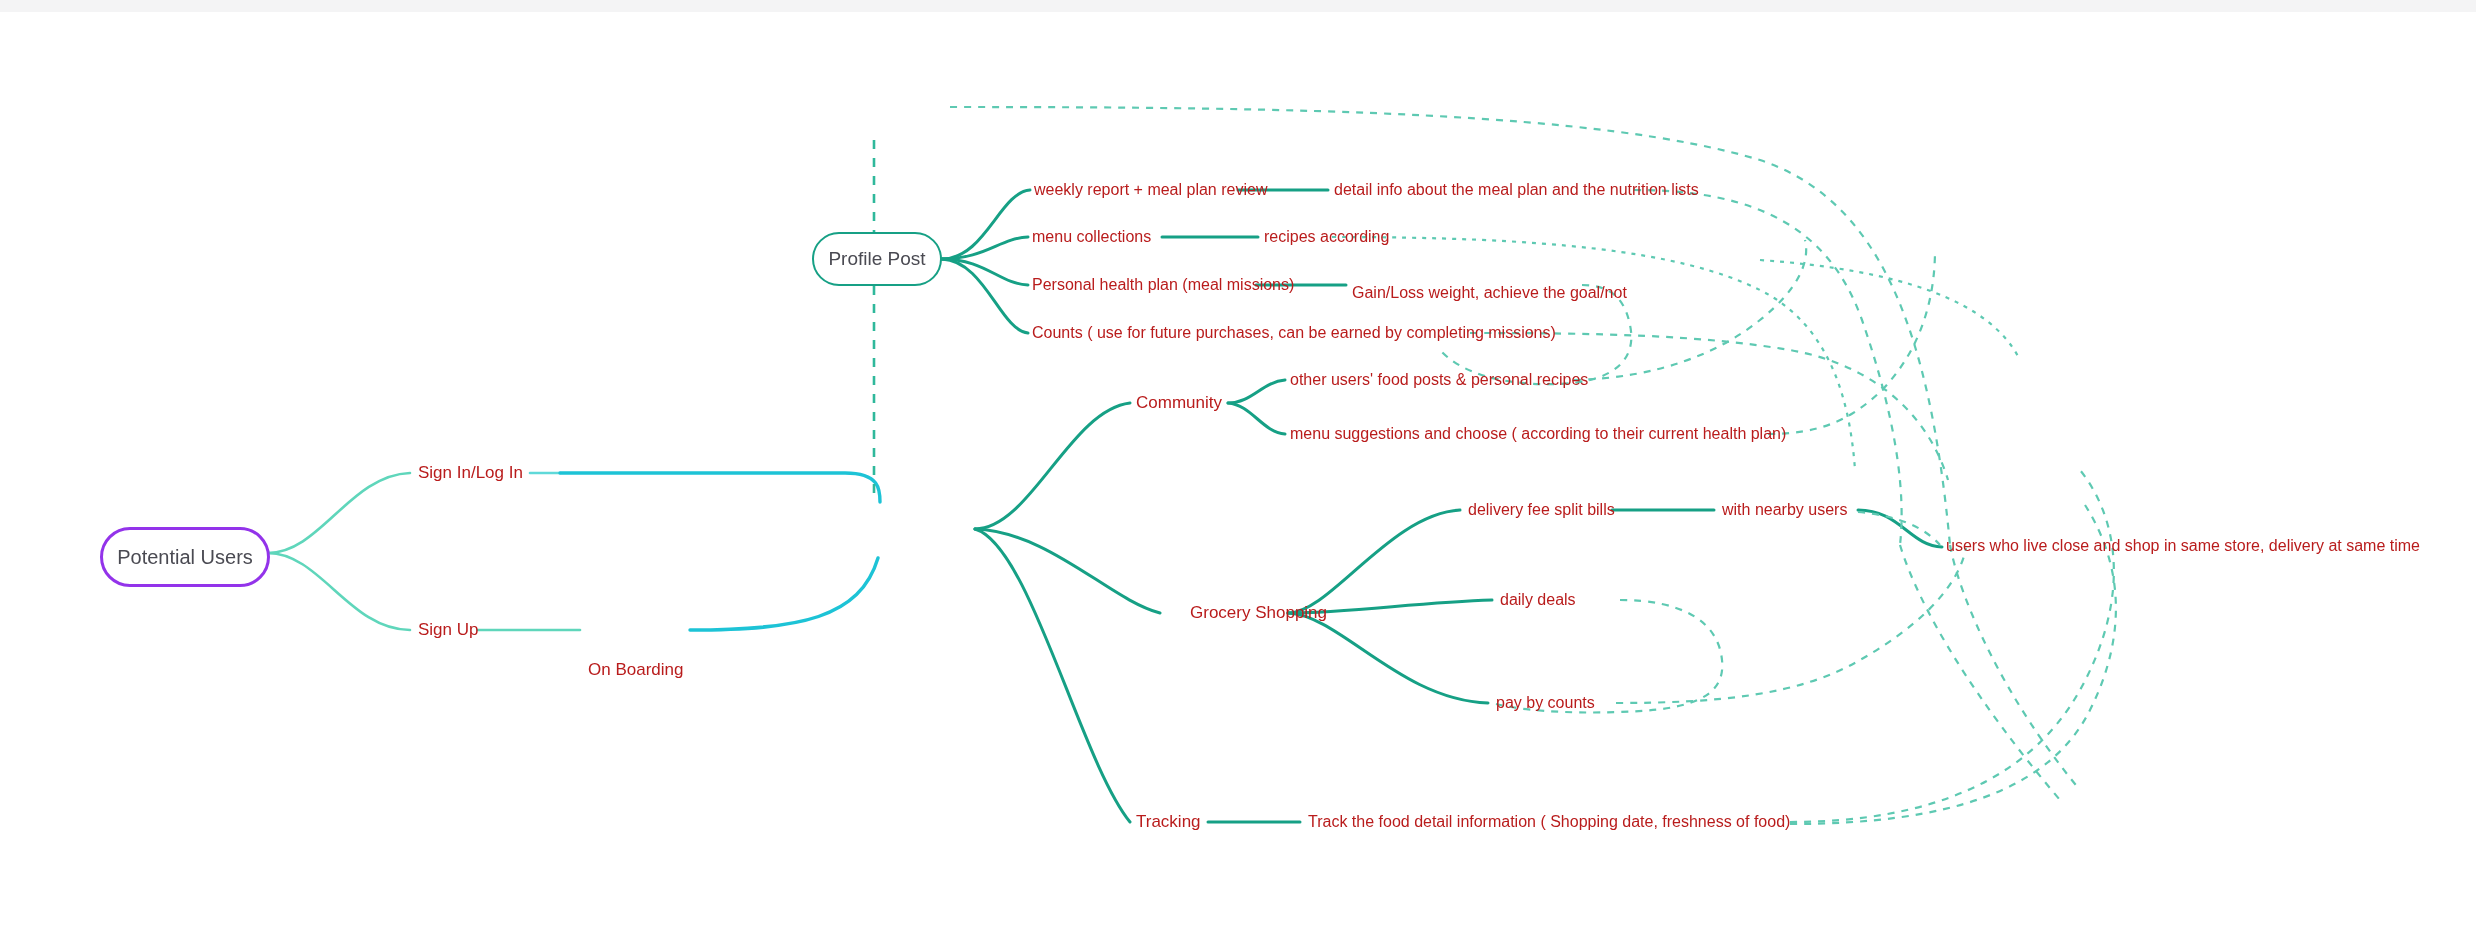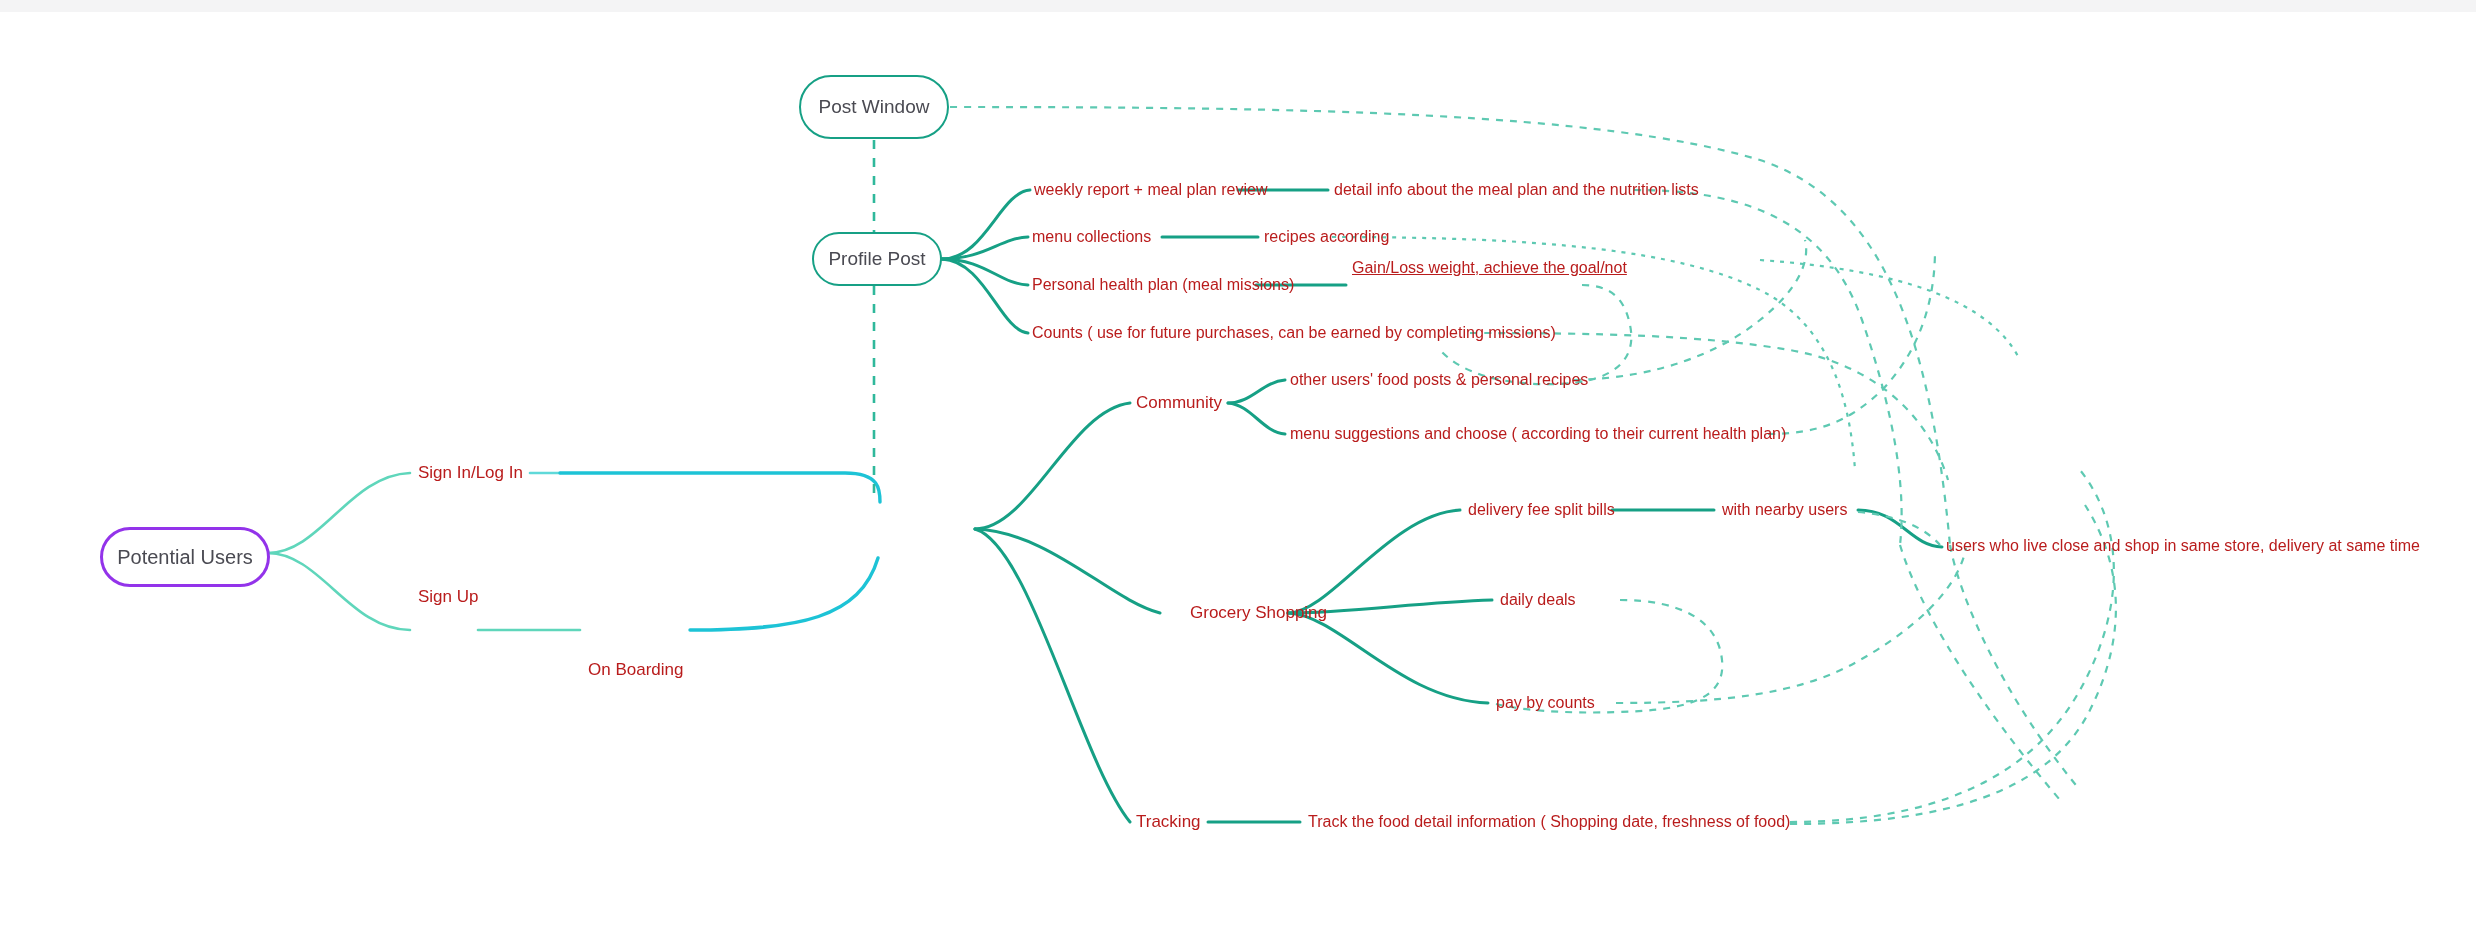--- a/index.html
+++ b/index.html
@@ -140,41 +140,38 @@
 
     <path class="dash-thin" d="M1950,545 C1960,600 2005,700 2080,790"></path>
     <path class="dash-thin" d="M1900,545 C1920,610 1975,700 2060,800"></path>
 
   </svg>
 
   <div class="node node-root" style="left:100px; top:527px; width:170px; height:60px;">
     <span>Potential Users</span>
   </div>
 
-  <div class="node node-teal" style="left:799px; top:75px; width:150px; height:64px;">
-    <span>Post Window</span>
-  </div>
 
   <div class="node node-teal" style="left:812px; top:232px; width:130px; height:54px;">
     <span>Profile Post</span>
   </div>
 
 
   <div class="lbl" style="left:418px; top:464px;">Sign In/Log In</div>
-  <div class="lbl" style="left:418px; top:588px;">Sign Up</div>
+  <div class="lbl" style="left:418px; top:621px;">Sign Up</div>
   <div class="lbl" style="left:588px; top:621px;margin-top:40px;">On Boarding</div>
 
   <div class="lbl lbl-sm" style="left:1034px; top:182px;">weekly report + meal plan review</div>
   <div class="lbl lbl-sm" style="left:1334px; top:182px;">detail info about the meal plan and the nutrition lists</div>
 
   <div class="lbl lbl-sm" style="left:1032px; top:229px;">menu collections</div>
   <div class="lbl lbl-sm" style="left:1264px; top:229px;">recipes according</div>
 
   <div class="lbl lbl-sm" style="left:1032px; top:277px;">Personal health plan (meal missions)</div>
-  <div class="lbl lbl-sm" style="left:1352px; top:260px;text-decoration:underline;">Gain/Loss weight, achieve the goal/not</div>
+  <div class="lbl lbl-sm" style="left:1352px; top:285px;">Gain/Loss weight, achieve the goal/not</div>
 
   <div class="lbl lbl-sm" style="left:1032px; top:325px;">Counts ( use for future purchases, can be earned by completing missions)</div>
 
   <div class="lbl" style="left:1136px; top:394px;">Community</div>
   <div class="lbl lbl-sm" style="left:1290px; top:372px;">other users' food posts &amp; personal recipes</div>
   <div class="lbl lbl-sm" style="left:1290px; top:426px;">menu suggestions and choose ( according to their current health plan)</div>
 
   <div class="lbl" style="left:1190px; top:604px;">Grocery Shopping</div>
   <div class="lbl lbl-sm" style="left:1468px; top:502px;">delivery fee split bills</div>
   <div class="lbl lbl-sm" style="left:1722px; top:502px;">with nearby users</div>

